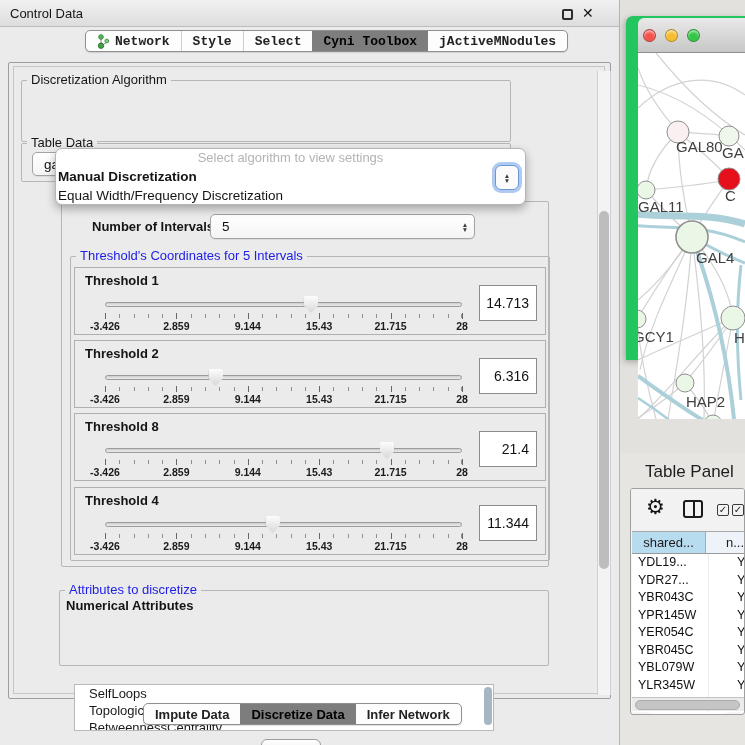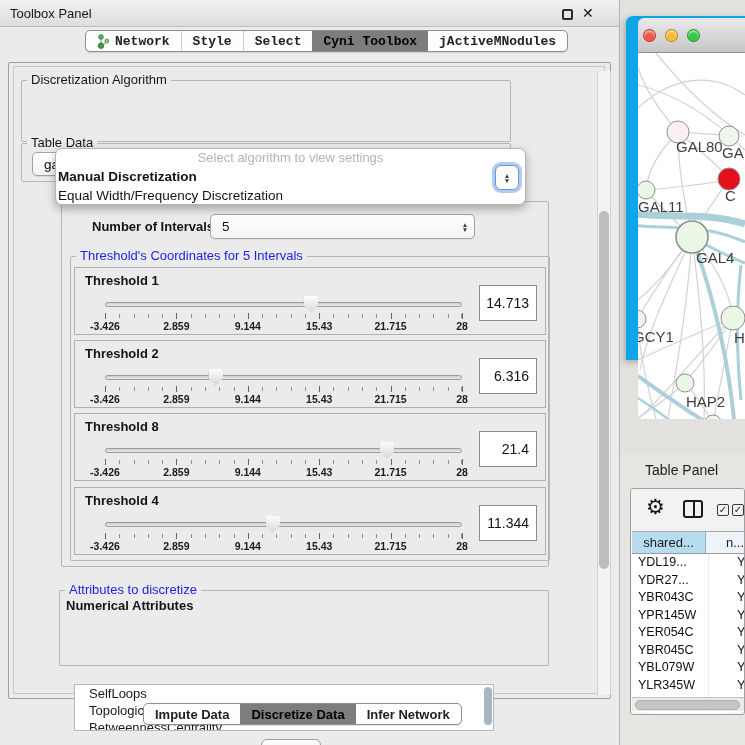--- a/index.html
+++ b/index.html
@@ -56,28 +56,28 @@
   #attr-list .li{padding:1px 0 1px 14px;line-height:15px;}
   #attr-scroll{position:absolute;left:470px;top:620px;width:8px;height:38px;border-radius:4px;background:#a7b6c3;}
 
   #apply-btn{position:absolute;left:247px;top:672px;width:60px;height:23px;border:1px solid #9c9c9c;border-radius:6px;background:linear-gradient(#ffffff,#e2e2e2);font-size:13.5px;color:#111;text-align:center;line-height:21px;box-shadow:0 1px 1px rgba(0,0,0,0.10);}
 
   
   #main-sb-track{position:absolute;left:583px;top:4px;width:14px;height:624px;background:#f3f3f3;border-left:1px solid #d0d0d0;border-right:1px solid #d0d0d0;}
   #main-sb-thumb{position:absolute;left:585px;top:144px;width:10px;height:358px;border-radius:5px;background:#bdbdbd;}
 
   
-  #net-window{position:absolute;left:626px;top:16px;width:119px;height:344px;background:#0ea5e9;border-top-left-radius:7px;box-shadow:-2px 2px 6px rgba(0,0,0,0.25);}
+  #net-window{position:absolute;left:626px;top:16px;width:119px;height:344px;background:#22c55e;border-top-left-radius:7px;box-shadow:-2px 2px 6px rgba(0,0,0,0.25);}
   #net-titlebar{position:absolute;left:12px;top:2px;right:0;height:35px;background:linear-gradient(#e9e9e9,#c7c7c7);border-bottom:1px solid #8e8e8e;border-top-left-radius:6px;}
   .tl{position:absolute;top:11px;width:13px;height:13px;border-radius:50%;border:1px solid rgba(0,0,0,0.28);box-shadow:inset 0 2px 2px rgba(255,255,255,0.55);}
   #net-canvas{position:absolute;left:12px;top:37px;right:0;height:366px;background:#fff;overflow:hidden;}
 
   
   #table-panel{position:absolute;left:620px;top:453px;width:125px;height:292px;background:#e7e5e1;}
-  #tp-title{position:absolute;left:25px;top:9px;font-size:14px;color:#1d1d1d;}
+  #tp-title{position:absolute;left:25px;top:9px;font-size:17px;color:#1d1d1d;}
   #tp-card{position:absolute;left:10px;top:35px;width:115px;height:227px;background:#f6f6f6;border:1px solid #9f9f9f;border-radius:3px;overflow:hidden;}
   #tp-toolbar{position:absolute;left:0;top:0;width:100%;height:42px;background:#f2f2f2;}
   #gear-icon{position:absolute;left:15px;top:6px;font-size:21px;font-weight:700;color:#141414;}
   #split-icon{position:absolute;left:52px;top:11px;width:20px;height:18px;border:2px solid #1a1a1a;border-radius:3px;background:linear-gradient(90deg,transparent 8px,#1a1a1a 8px,#1a1a1a 10px,transparent 10px);}
   .cbx{position:absolute;top:15px;width:12px;height:12px;border:1.5px solid #3a3a3a;border-radius:2px;font-size:10px;font-weight:700;color:#222;text-align:center;line-height:10px;}
   #tp-table{position:absolute;left:1px;top:42px;right:0;bottom:0;background:#fff;border-radius:24px;}
   .tp-header{display:flex;height:23px;border-top:1px solid #a8a8a8;border-bottom:1px solid #9a9a9a;font-size:13px;color:#1c1c1c;}
   .hc1{width:77px;background:#b7dcf0;border-right:1px solid #8fb4ca;text-align:center;line-height:21px;}
   .hc2{flex:1;background:#edf3f8;padding-left:20px;line-height:21px;}
   .tp-row{display:flex;height:17.5px;font-size:12.5px;color:#101010;background:#fff;gap:23px;}
@@ -85,21 +85,21 @@
   .rc2{flex:1;padding-left:5px;line-height:17px;white-space:nowrap;overflow:hidden;}
   #tp-hscroll{position:absolute;left:0;bottom:3px;width:100%;height:14px;background:#ebebeb;border-top:1px solid #c2c2c2;}
   #tp-hthumb{position:absolute;left:3px;top:2px;width:105px;height:10px;border-radius:5px;background:#c5c5c5;border:1px solid #adadad;}
 </style>
 </head>
 <body>
 
 <div id="control-panel">
 
   <div id="cp-titlebar">
-    <span id="cp-title">Toolbox Panel</span>
+    <span id="cp-title">Control Data</span>
     <span id="cp-restore"></span>
     <span id="cp-close">✕</span>
   </div>
 
   <div class="segstrip" style="left:85px;top:30px;font-family:Liberation Mono, monospace;">
     <div class="seg">
       <span style="display:inline-flex;">
         <svg width="13" height="15" viewBox="0 0 13 15">
           <path d="M4 5v5 M5.5 11 L9.5 8.3" stroke="#8a8a8a" stroke-width="1" fill="none"></path>
           <circle cx="4" cy="3" r="2.3" fill="#5ab25b" stroke="#3c8f3e"></circle>

